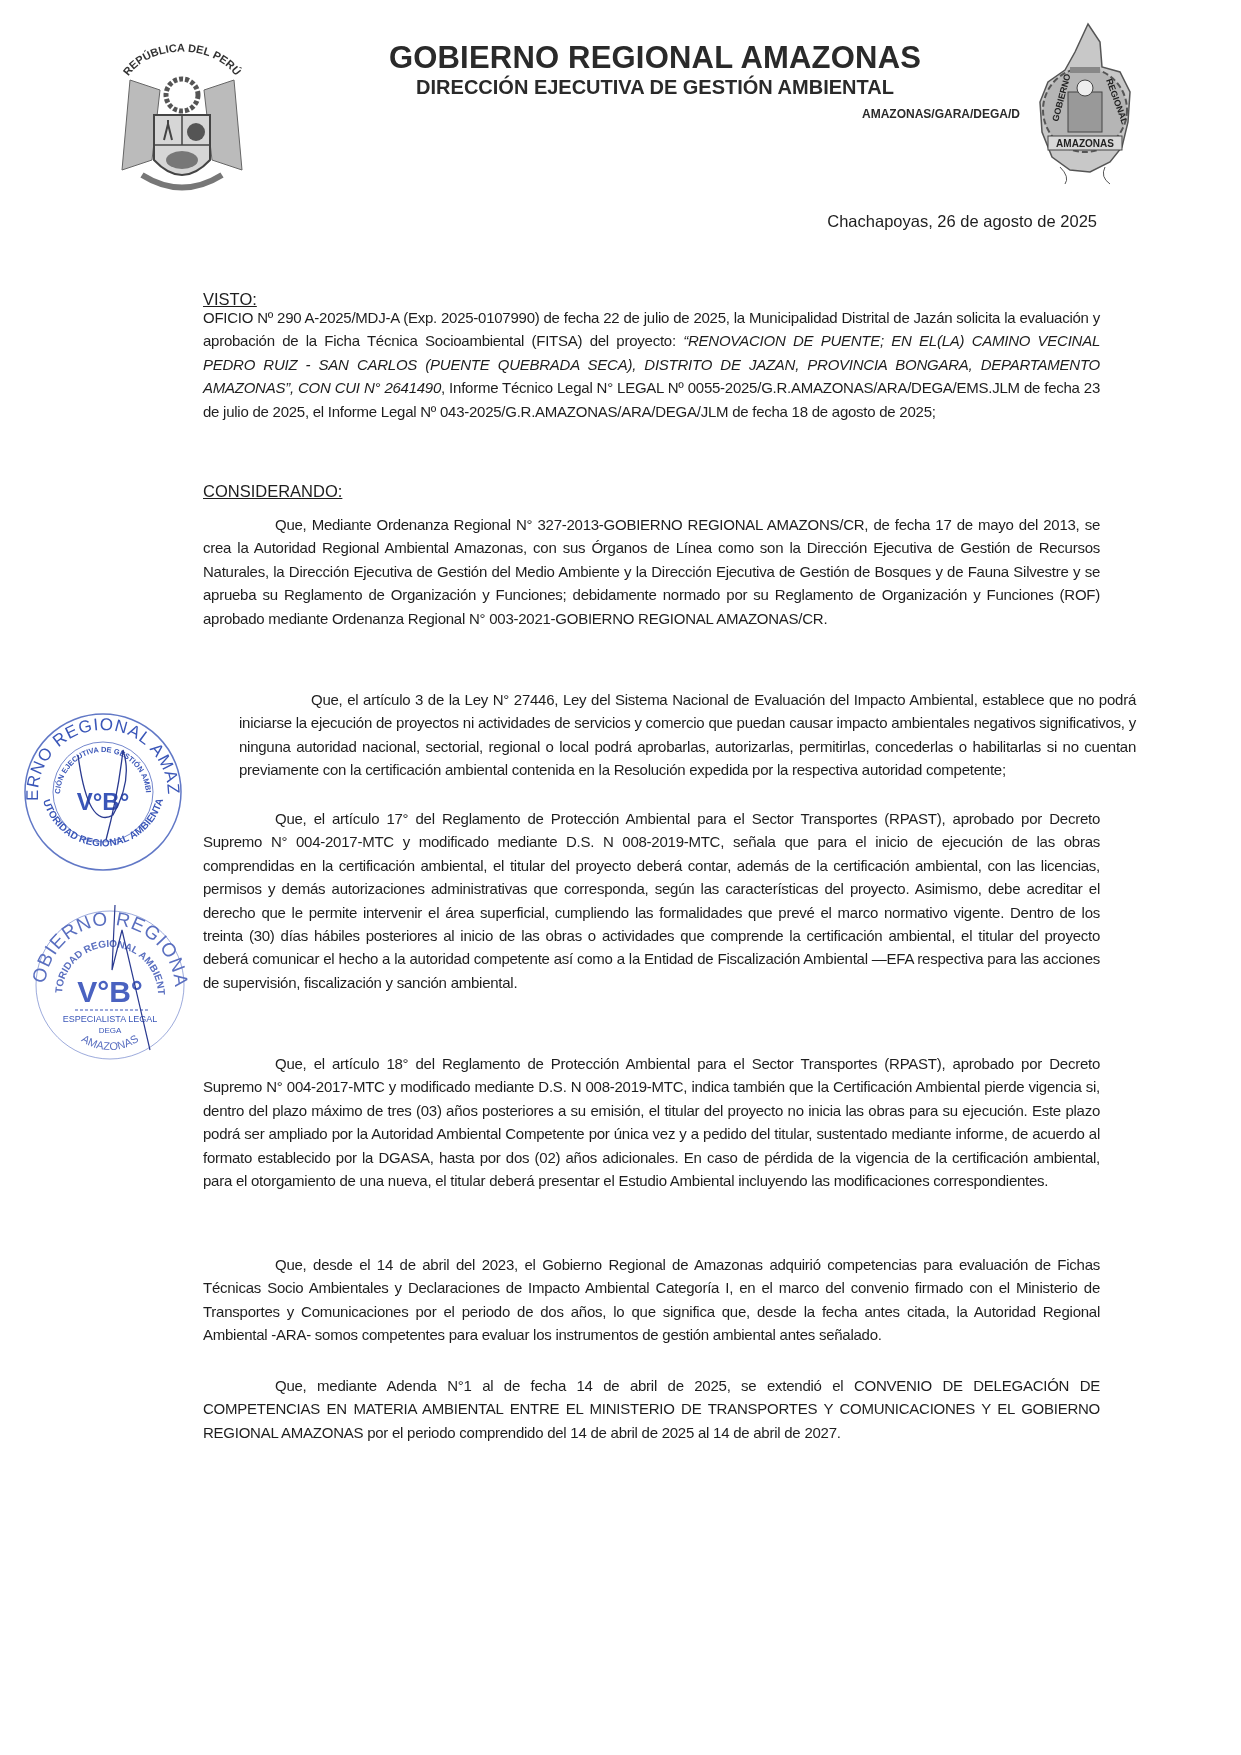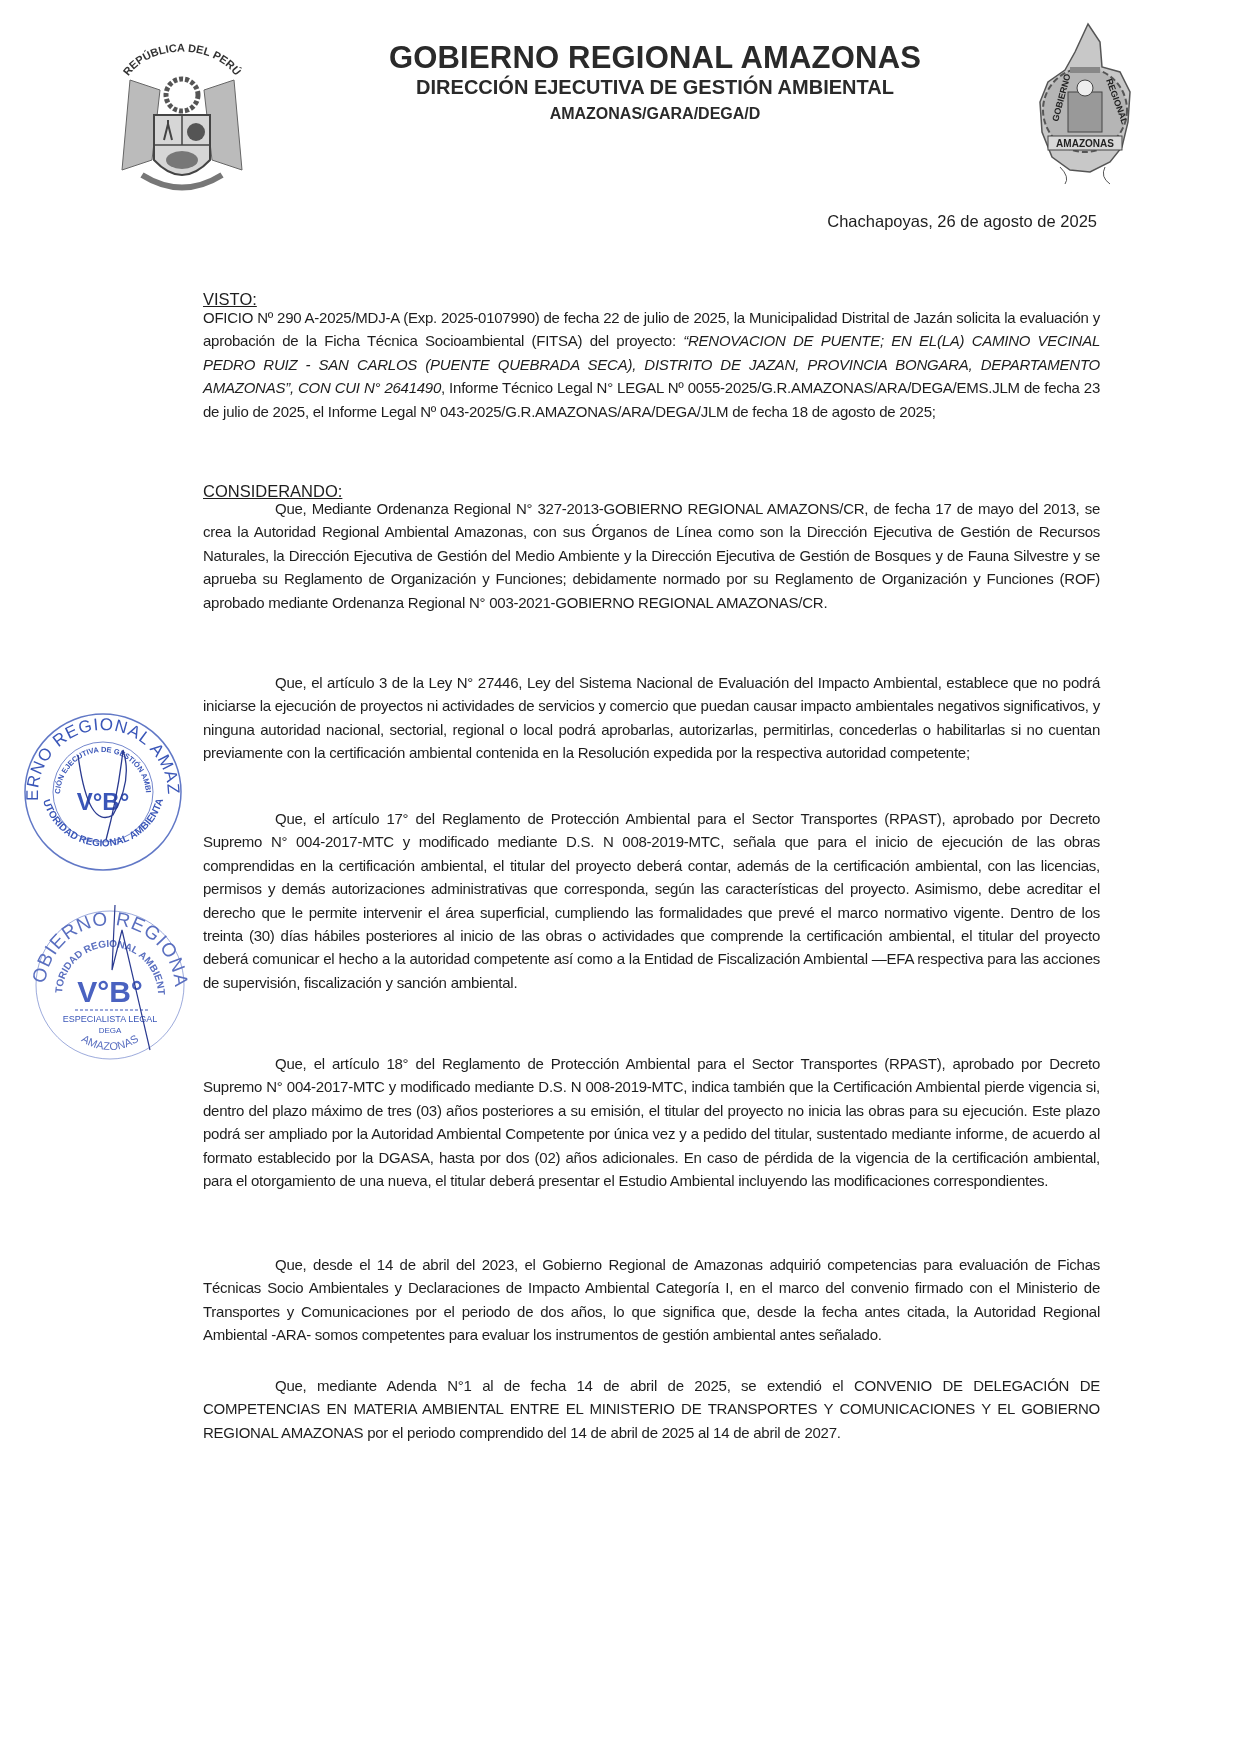--- a/index.html
+++ b/index.html
@@ -10,21 +10,21 @@
   .page { position: absolute; left: 0; top: 0; width: 1241px; height: 1755px; }
 
   
   .logo-left { position: absolute; left: 112px; top: 40px; width: 140px; height: 160px; }
   .logo-right { position: absolute; left: 1030px; top: 22px; width: 110px; height: 165px; }
   .hdr { position: absolute; left: 290px; top: 40px; width: 730px; text-align: center; font-weight: bold; color: #2a2a2a; }
   .hdr .t1 { font-size: 31px; letter-spacing: 0.2px; line-height: 36px; }
   .hdr .t2 { font-size: 20px; line-height: 23px; }
   .hdr .t3 { font-size: 20px; line-height: 23px; }
   .hdr .t4 { font-size: 20px; line-height: 24px; }
-  .hdr .t5 { font-size: 16px; line-height: 30px; }
+  .hdr .t5 { font-size: 12px; line-height: 30px; text-align: right; }
 
   .date { position: absolute; right: 144px; top: 212px; font-size: 16.5px; font-family: "Liberation Sans Narrow", "Liberation Sans", sans-serif; }
 
   .section-title { position: absolute; left: 203px; font-size: 16.5px; text-decoration: underline; }
 
   .para {
     position: absolute; left: 203px; width: 897px;
     font-size: 15px; line-height: 23.4px; text-align: justify;
     text-align-last: left; letter-spacing: -0.25px;
   }
@@ -85,24 +85,24 @@
 
   <div class="date">Chachapoyas, 26 de agosto de 2025</div>
 
   <div class="section-title" style="top:262px;margin-top:28px;">VISTO:</div>
   <div class="para" style="top:306px;">
     <span>OFICIO Nº 290 A-2025/MDJ-A (Exp. 2025-0107990) de fecha 22 de julio de 2025, la Municipalidad Distrital de Jazán solicita la evaluación y aprobación de la Ficha Técnica Socioambiental (FITSA) del proyecto: </span><i>“RENOVACION DE PUENTE; EN EL(LA) CAMINO VECINAL PEDRO RUIZ - SAN CARLOS (PUENTE QUEBRADA SECA), DISTRITO DE JAZAN, PROVINCIA BONGARA, DEPARTAMENTO AMAZONAS”, CON CUI N° 2641490</i><span>, Informe Técnico Legal N° LEGAL Nº 0055-2025/G.R.AMAZONAS/ARA/DEGA/EMS.JLM de fecha 23 de julio de 2025, el Informe Legal Nº 043-2025/G.R.AMAZONAS/ARA/DEGA/JLM de fecha 18 de agosto de 2025;</span>
   </div>
 
   <div class="section-title" style="top:482px;">CONSIDERANDO:</div>
 
-  <div class="para" style="top:497px;">
+  <div class="para" style="top:513px;">
     <span class="indent"></span><span>Que, Mediante Ordenanza Regional N° 327-2013-GOBIERNO REGIONAL AMAZONS/CR, de fecha 17 de mayo del 2013, se crea la Autoridad Regional Ambiental Amazonas, con sus Órganos de Línea como son la Dirección  Ejecutiva de Gestión de Recursos Naturales, la Dirección Ejecutiva de  Gestión del Medio Ambiente y la Dirección Ejecutiva de Gestión de Bosques y de Fauna Silvestre y se aprueba su Reglamento de Organización y Funciones; debidamente normado por su Reglamento de Organización y Funciones (ROF) aprobado mediante Ordenanza Regional N° 003-2021-GOBIERNO REGIONAL AMAZONAS/CR.</span>
   </div>
-  <div class="para" style="top:671px;">
+  <div class="para" style="top:688px;margin-left:36px;">
     <span class="indent"></span><span>Que, el artículo 3 de la Ley N° 27446, Ley del Sistema Nacional de Evaluación del Impacto Ambiental, establece que no podrá iniciarse la ejecución de proyectos ni actividades de servicios y comercio que puedan causar impacto ambientales negativos significativos, y ninguna autoridad nacional, sectorial, regional o local podrá aprobarlas, autorizarlas, permitirlas, concederlas o habilitarlas si no cuentan previamente con la certificación ambiental contenida en la Resolución expedida por la respectiva autoridad competente;</span>
   </div>
   <div class="para" style="top:807px;">
     <span class="indent"></span><span>Que, el artículo 17° del Reglamento de Protección Ambiental para el Sector Transportes (RPAST), aprobado por Decreto Supremo N° 004-2017-MTC y modificado mediante D.S. N 008-2019-MTC, señala que para el inicio de ejecución de las obras comprendidas en la certificación ambiental, el titular del proyecto deberá contar, además de la certificación ambiental, con las licencias, permisos y demás autorizaciones administrativas que corresponda, según las características del proyecto.  Asimismo, debe acreditar el derecho que le permite intervenir el área superficial, cumpliendo las formalidades que prevé el marco normativo vigente. Dentro de los treinta (30) días hábiles posteriores al inicio de las obras o actividades que comprende la certificación ambiental, el titular del proyecto deberá comunicar el hecho a la autoridad competente así como a la Entidad de Fiscalización Ambiental —EFA respectiva para las acciones de supervisión, fiscalización y sanción ambiental.</span>
   </div>
   <div class="para" style="top:1036px;margin-top:16px;">
     <span class="indent"></span><span>Que, el artículo 18° del Reglamento de Protección Ambiental para el Sector Transportes (RPAST), aprobado por Decreto Supremo N° 004-2017-MTC y modificado mediante D.S. N 008-2019-MTC, indica también que la Certificación Ambiental pierde vigencia si, dentro del plazo máximo de tres (03) años posteriores a su emisión, el titular del proyecto no inicia las obras para su ejecución. Este plazo podrá ser ampliado por la Autoridad Ambiental Competente por única vez y a pedido del titular, sustentado mediante informe, de acuerdo al formato establecido por la DGASA, hasta por dos (02) años adicionales. En caso de pérdida de la vigencia de la certificación ambiental, para el otorgamiento de una nueva, el titular deberá presentar el Estudio Ambiental incluyendo las modificaciones correspondientes.</span>
   </div>
   <div class="para" style="top:1253px;">
     <span class="indent"></span><span>Que, desde el 14 de abril del 2023, el Gobierno Regional de Amazonas adquirió competencias para evaluación de Fichas Técnicas Socio Ambientales y Declaraciones de Impacto Ambiental Categoría I, en el marco del convenio firmado con el Ministerio de Transportes y Comunicaciones por el periodo de dos años, lo que significa que, desde la fecha antes citada, la Autoridad Regional Ambiental -ARA- somos competentes para evaluar los instrumentos de gestión ambiental antes señalado.</span>

